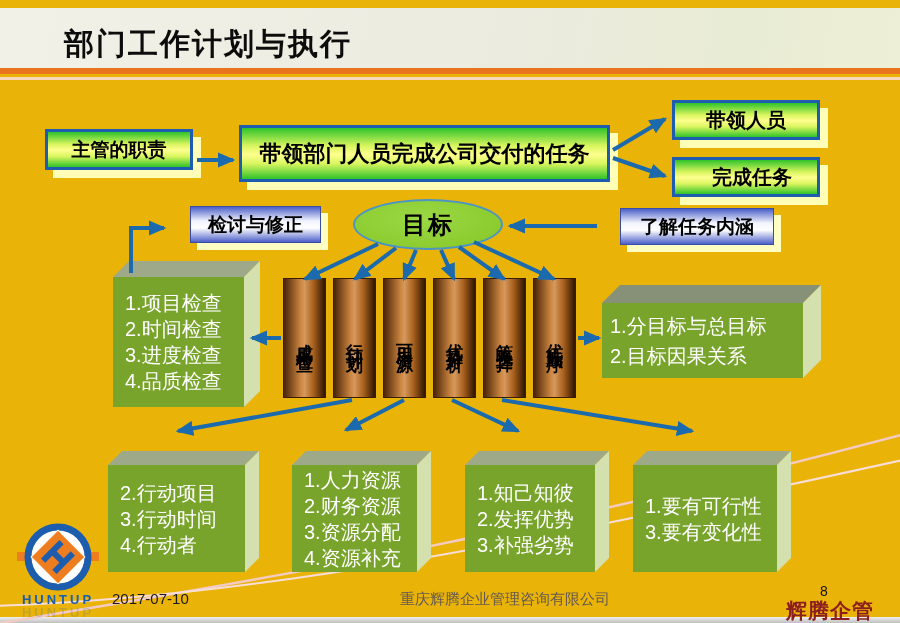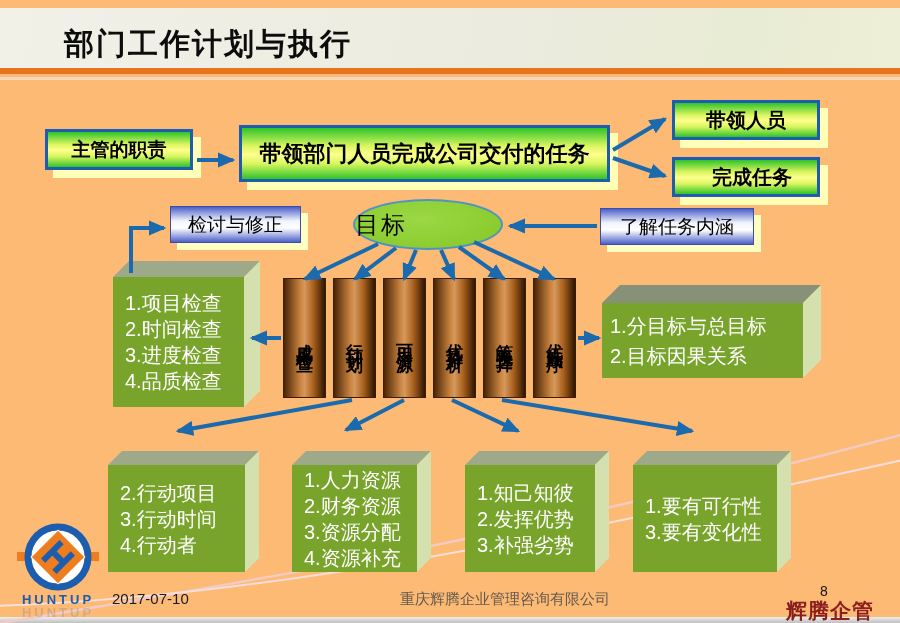--- a/index.html
+++ b/index.html
@@ -1,18 +1,18 @@
 <!DOCTYPE html>
 <html><head>
 <meta charset="utf-8">
 <style>
   html,body { margin:0; padding:0; background:#ffffff; }
   .slide {
     position:relative; width:900px; height:623px; overflow:hidden;
-    background:#fdba74; font-family:"Liberation Sans", sans-serif;
+    background:#eab308; font-family:"Liberation Sans", sans-serif;
   }
   
   .header-band {
     position:absolute; left:0; top:8px; width:900px; height:60px; z-index:0;
     background:linear-gradient(100deg,#f1f1e7 0%,#ebebe0 55%,#e9ecd4 82%,#edf0d6 100%);
   }
   .slide-title {
     position:absolute; left:64px; top:24px; z-index:1;
     font-size:30px; font-weight:bold; color:#0c0c0c; letter-spacing:2px;
   }
@@ -38,33 +38,33 @@
   .lead-box       { left:672px; top:100px; width:148px; height:40px; font-size:20px; }
   .complete-box   { left:672px; top:157px; width:148px; height:40px; font-size:20px;padding-left:12px; }
 
   
   .blbox {
     position:absolute; z-index:2; box-sizing:border-box;
     border:1px solid #3a4ea8;
     background:linear-gradient(180deg,#4c60c8 0%,#f2f4fd 40%,#ffffff 60%,#4c60c8 100%);
     box-shadow:7px 7px 0 #ffffc4;
     display:flex; align-items:center; justify-content:center;
-    font-weight:normal; color:#000;
+    font-weight:bold; color:#000;margin-left:20px;
   }
   .review-box     { left:170px; top:206px; width:131px; height:37px; font-size:19px; }
   .understand-box { left:600px; top:208px; width:154px; height:37px; font-size:19px; }
 
   
   .goal-ellipse {
     position:absolute; z-index:2; left:353px; top:199px; width:150px; height:51px;
     border-radius:50%; box-sizing:border-box;
     background:radial-gradient(ellipse at 45% 38%, #9bd845 0%, #8ccc2f 70%, #7fc026 100%);
     border:2px solid #4c94c4;
-    display:flex; align-items:center; 
-    font-weight:normal; font-size:24px; color:#000; letter-spacing:2px;
+    display:flex; align-items:center; justify-content:center;
+    font-weight:bold; font-size:24px; color:#000; letter-spacing:2px;
   }
 
   
   .pillar {
     position:absolute; z-index:2; top:278px; width:43px; height:120px; box-sizing:border-box;
     background:linear-gradient(90deg,#4a2406 0%,#c98440 40%,#d6985c 50%,#a8601c 72%,#2e1502 100%);
     border:1px solid #3a1d04;
     writing-mode:vertical-rl; text-orientation:upright;
     display:flex; align-items:center; justify-content:center;
     font-weight:bold; font-size:17px; letter-spacing:4px; color:#000;

